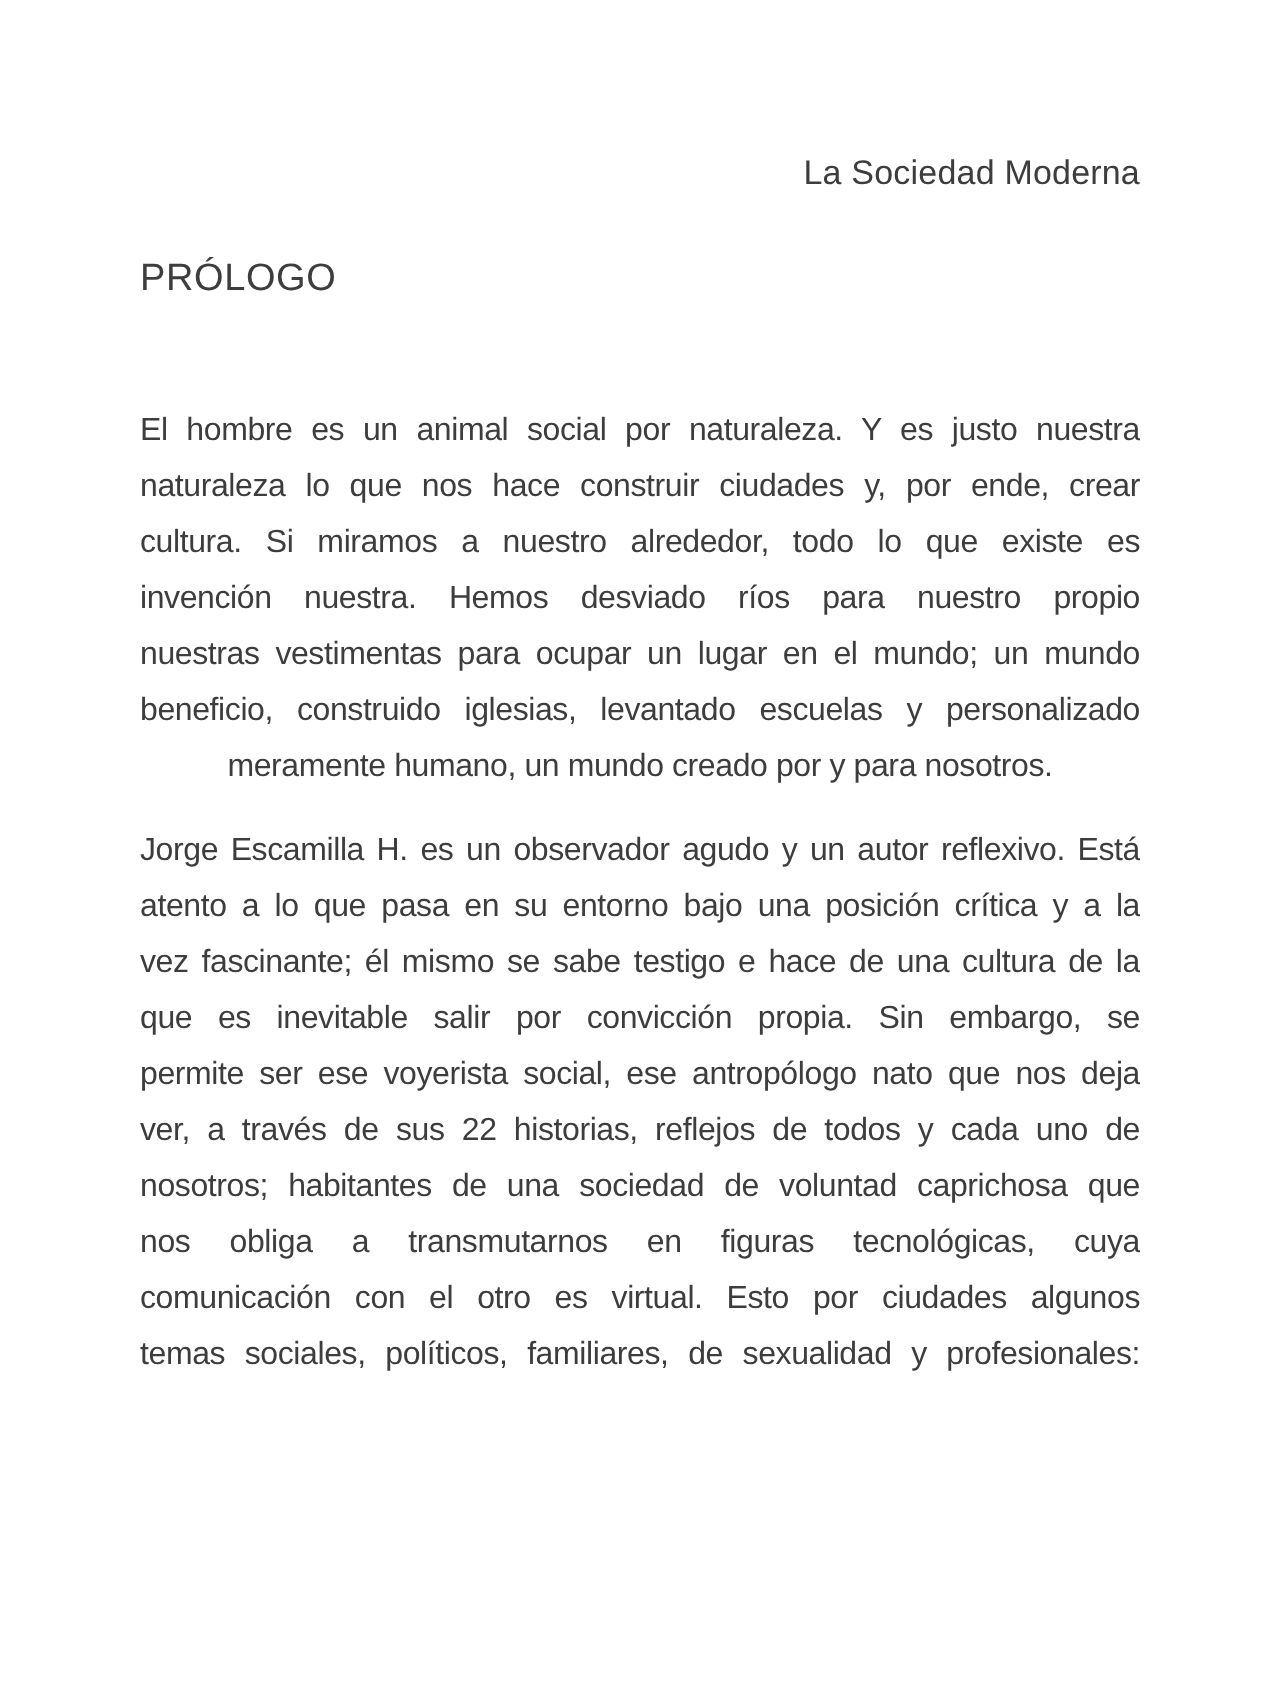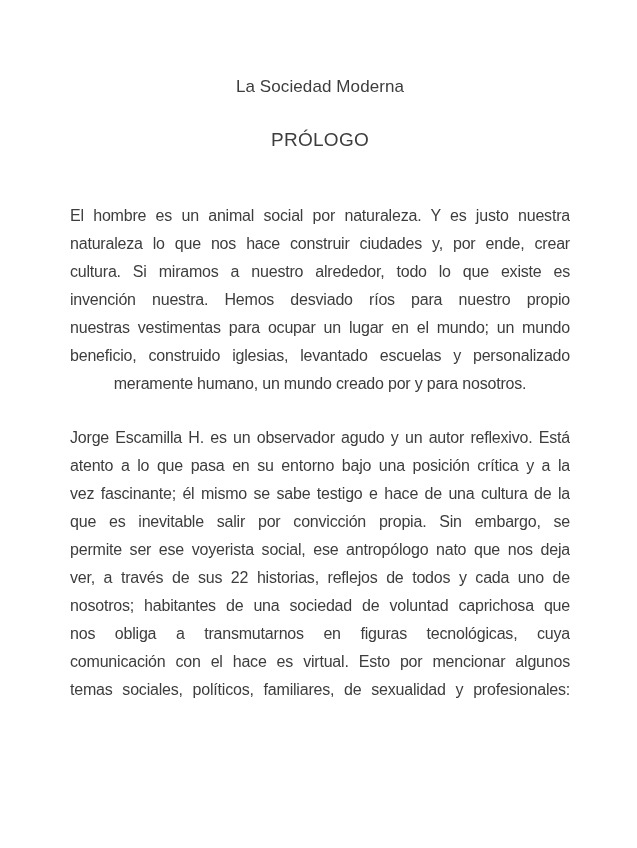--- a/index.html
+++ b/index.html
@@ -17,38 +17,38 @@
   .page {
     box-sizing: border-box;
     width: 637px;
     height: 848px;
     padding: 77px 67px 0 70px;
   }
   .running-header {
     font-size: 17px;
     line-height: 20px;
     letter-spacing: 0.1px;
-    text-align: center;
+    text-align: right;
   }
   .chapter-title {
     margin-top: 31px;
     font-size: 19px;
     line-height: 24px;
     letter-spacing: 0.3px;
-    text-align: center;
+    text-align: left;
     font-weight: 400;
   }
   .para {
     margin: 0;
   }
   .para-first {
     margin-top: 50px;
   }
   .para-next {
-    margin-top: 26px;
+    margin-top: 14px;
   }
   .jline {
     font-size: 16px;
     line-height: 28px;
     height: 28px;
     overflow: hidden;
     text-align: justify;
     text-align-last: justify;
     letter-spacing: -0.2px;
   }
@@ -77,16 +77,16 @@
 
   <div class="para para-next">
       <div class="jline">Jorge Escamilla H. es un observador agudo y un autor reflexivo. Está</div>
       <div class="jline">atento a lo que pasa en su entorno bajo una posición crítica y a la</div>
       <div class="jline">vez fascinante; él mismo se sabe testigo e hace de una cultura de la</div>
       <div class="jline">que es inevitable salir por convicción propia. Sin embargo, se</div>
       <div class="jline">permite ser ese voyerista social, ese antropólogo nato que nos deja</div>
       <div class="jline">ver, a través de sus 22 historias, reflejos de todos y cada uno de</div>
       <div class="jline">nosotros; habitantes de una sociedad de voluntad caprichosa que</div>
       <div class="jline">nos obliga a transmutarnos en figuras tecnológicas, cuya</div>
-      <div class="jline">comunicación con el hace es virtual. Esto por mencionar algunos</div>
+      <div class="jline">comunicación con el otro es virtual. Esto por ciudades algunos</div>
       <div class="jline">temas sociales, políticos, familiares, de sexualidad y profesionales:</div>
     </div>
 </div>
 
 </body></html>

